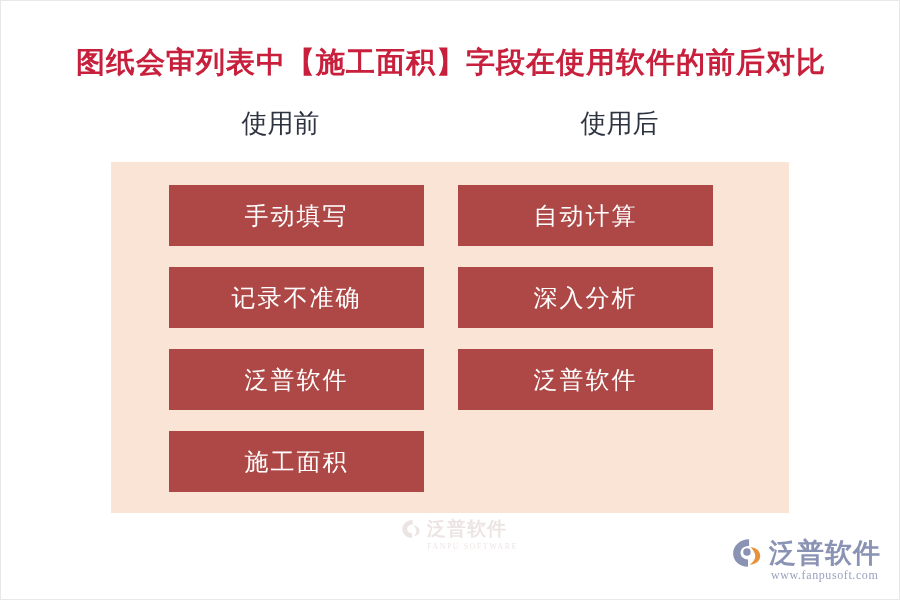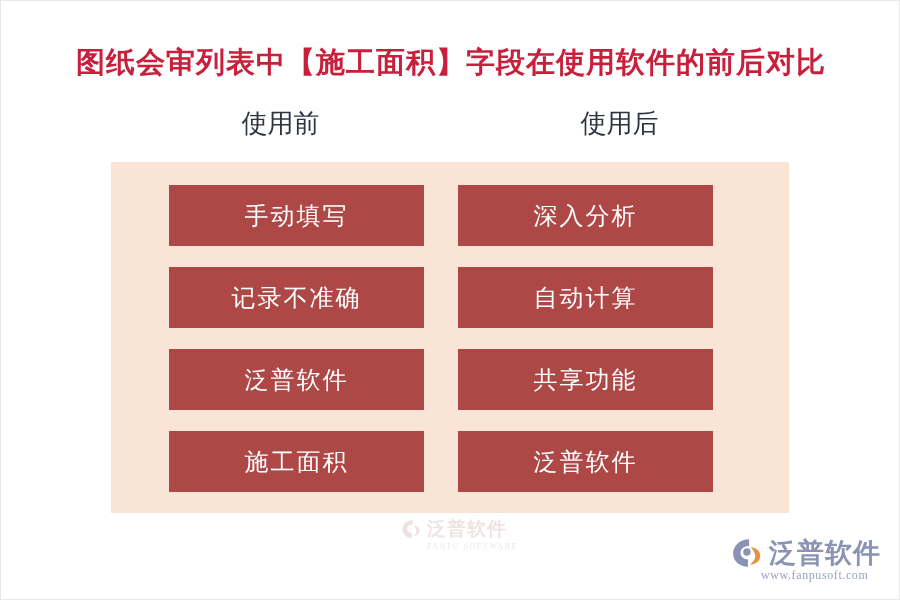--- a/index.html
+++ b/index.html
@@ -154,21 +154,21 @@
   }
   #brand-name {
     font-size: 27px;
     font-weight: bold;
     color: #8b93b5;
     letter-spacing: 1px;
     line-height: 30px;
     white-space: nowrap;
   }
   #brand-url {
-    margin-left: 30px;
+    margin-left: 40px;
     margin-top: -2px;
     font-size: 12px;
     color: #9aa2c0;
     letter-spacing: 0.6px;
     white-space: nowrap;
     font-family: "Liberation Serif", serif;
     text-align: center;
   }
 </style>
 </head>
@@ -199,23 +199,22 @@
     <div id="grid">
 
       <div class="column">
         <div class="item-box">手动填写</div>
         <div class="item-box">记录不准确</div>
         <div class="item-box">泛普软件</div>
         <div class="item-box">施工面积</div>
       </div>
 
       <div class="column">
+        <div class="item-box">自动计算</div>
         <div class="item-box">深入分析</div>
-        <div class="item-box">自动计算</div>
-        <div class="item-box">共享功能</div>
         <div class="item-box">泛普软件</div>
       </div>
 
     </div>
   </div>
 
   <div id="brand">
     <div id="brand-row">
       <svg id="brand-mark" viewBox="0 0 64 64">
         <path d="M34 6 C16 6 4 19 4 33 C4 47 16 58 32 58 L32 44 C24 44 18 39 18 32 C18 24 25 19 34 19 Z" fill="#8b93b5"></path>

